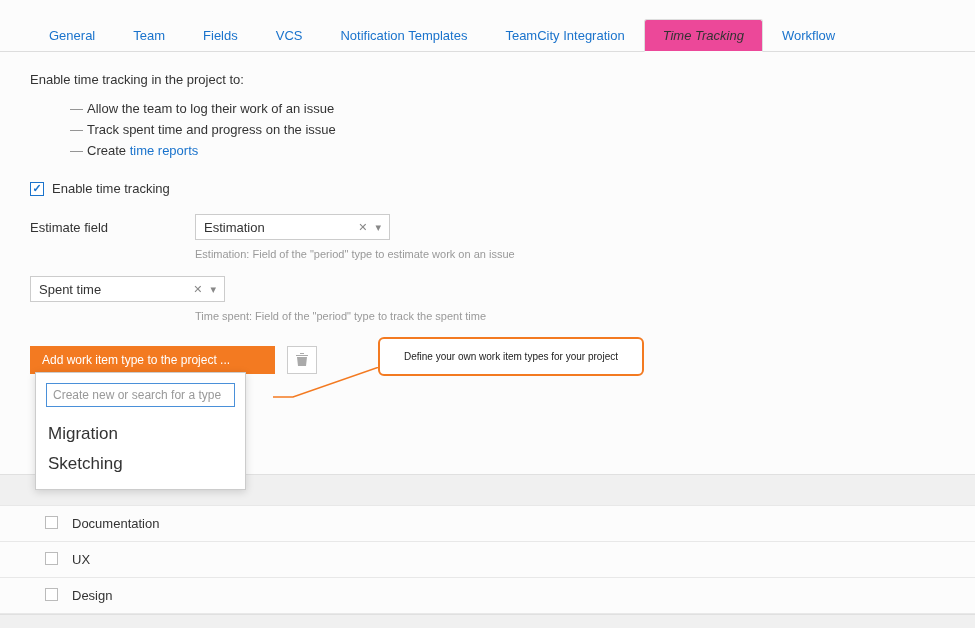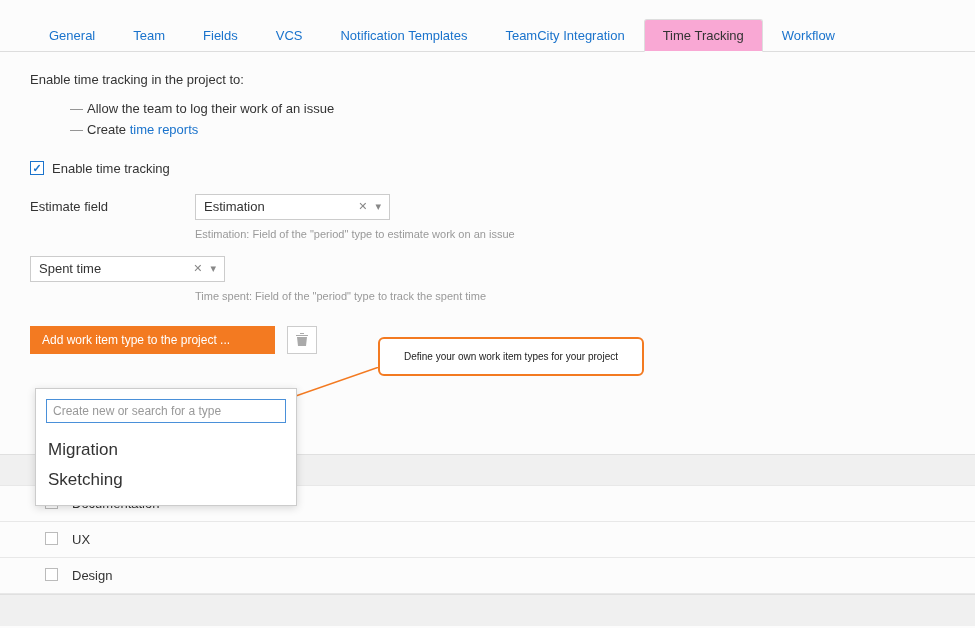--- a/index.html
+++ b/index.html
@@ -27,21 +27,22 @@
       border: 1px solid transparent;
       border-bottom: none;
       position: relative;
       bottom: -1px;
     }
     .tab.active {
       color: #333;
       border: 1px solid #ddd;
       border-bottom: 1px solid #fcfcfc;
       border-radius: 3px 3px 0 0;
-      background: #f9a8d4;
+      background: #ec4899;
+      font-style: italic;
     }
     .content {
       padding: 20px 30px 0 30px;
     }
     .intro {
       margin-bottom: 12px;
     }
     .bullets {
       margin: 4px 0 20px 40px;
     }
@@ -130,22 +131,22 @@
       background: #fff;
       display: flex;
       align-items: center;
       justify-content: center;
       cursor: pointer;
       color: #999;
     }
     .dropdown-panel {
       position: absolute;
       left: 35px;
-      top: 388px;
-      width: 262px;
+      top: 372px;
+      width: 211px;
       background: #fff;
       border: 1px solid #ccc;
       box-shadow: 0 2px 8px rgba(0,0,0,0.15);
       padding: 10px;
       z-index: 10;
     }
     .search-input {
       width: 100%;
       border: 1px solid #4a90d9;
       padding: 4px 6px;
@@ -213,20 +214,21 @@
   <div class="tab">Notification Templates</div>
   <div class="tab">TeamCity Integration</div>
   <div class="tab active">Time Tracking</div>
   <div class="tab">Workflow</div>
 </div>
 
 <div class="content">
   <div class="intro">Enable time tracking in the project to:</div>
   <div class="bullets">
     <div><span class="dash">—</span><span>Allow the team to log their work of an issue</span></div>
+    <div><span class="dash">—</span><span>Track spent time and progress on the issue</span></div>
     <div><span class="dash">—</span><span>Create </span><span class="link">time reports</span></div>
   </div>
 
   <div class="checkbox-row">
     <span class="checkbox checked"></span>
     <span>Enable time tracking</span>
   </div>
 
   <div class="field-row">
     <div class="field-label">Estimate field</div>

